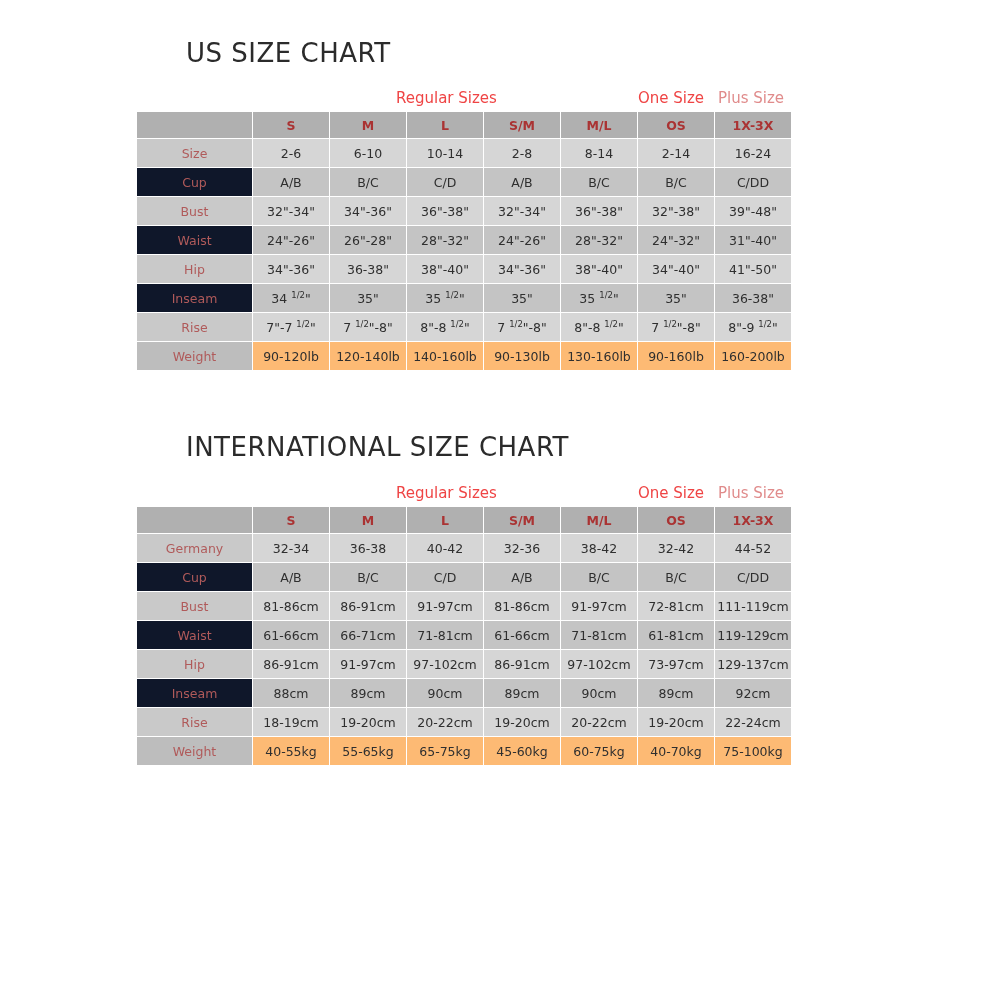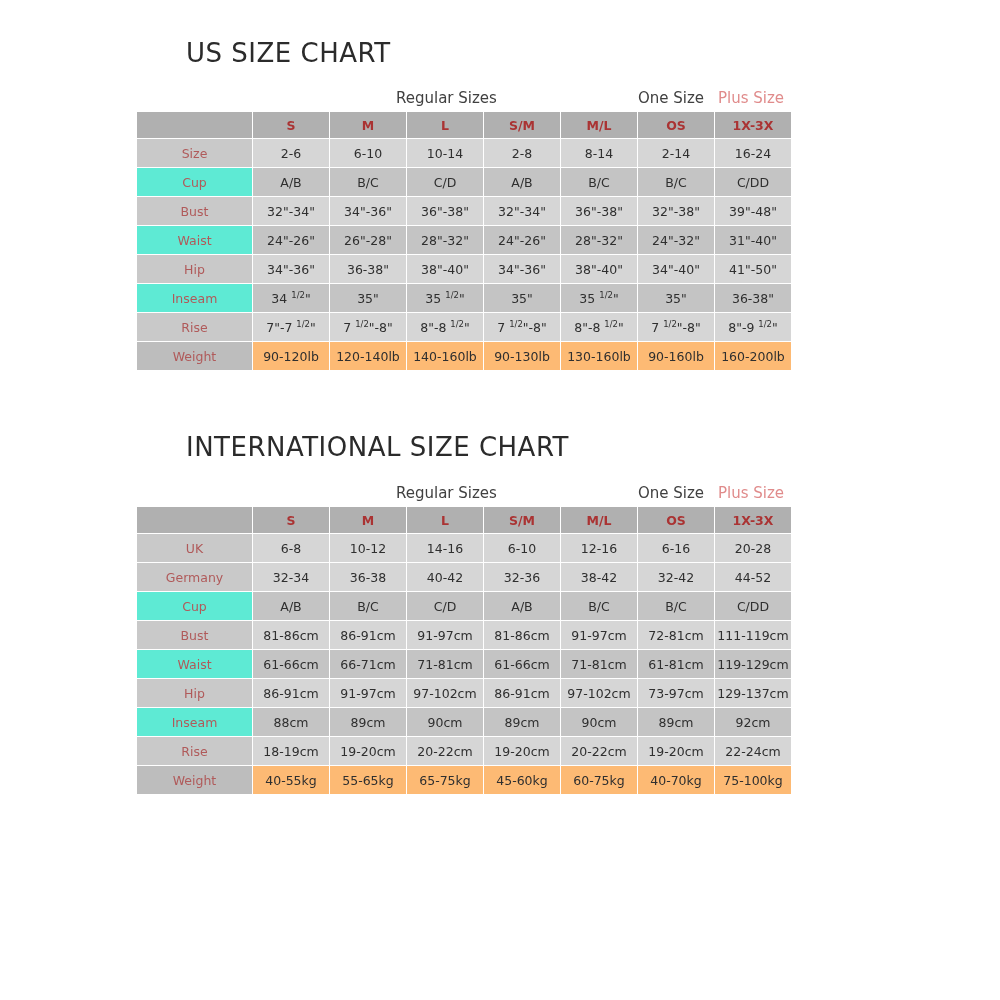--- a/index.html
+++ b/index.html
@@ -31,21 +31,21 @@
     color: #2b2b2b;
     font-weight: 400;
   }
   #us-title { left: 186px; top: 38px; }
   #intl-title { left: 186px; top: 432px; }
 
   
   .group-head {
     position: absolute;
     font-size: 15px;
-    color: #404040;
+    color: #ef4444;
   }
   .group-head.plus {
     color: #e08b8b;
   }
 
   
   table.size-table {
     position: absolute;
     border-collapse: collapse;
     table-layout: fixed;
@@ -78,21 +78,21 @@
   }
   
   td.data {
     background: #d6d6d6;
     color: #2f2f2f;
   }
   tr.alt td.data {
     background: #c4c4c4;
   }
   tr.alt td.row-label {
-    background: #5eead4;
+    background: #0f172a;
   }
   
   tr.weight td.data {
     background: #fdba74;
   }
   tr.weight td.row-label {
     background: #bdbdbd;
   }
 
   sup.frac {
@@ -243,30 +243,20 @@
           <td class="corner"></td>
           <td class="col-head">S</td>
           <td class="col-head">M</td>
           <td class="col-head">L</td>
           <td class="col-head">S/M</td>
           <td class="col-head">M/L</td>
           <td class="col-head">OS</td>
           <td class="col-head">1X-3X</td>
         </tr>
         <tr class="">
-          <td class="row-label">UK</td>
-          <td class="data">6-8</td>
-          <td class="data">10-12</td>
-          <td class="data">14-16</td>
-          <td class="data">6-10</td>
-          <td class="data">12-16</td>
-          <td class="data">6-16</td>
-          <td class="data">20-28</td>
-        </tr>
-        <tr class="">
           <td class="row-label">Germany</td>
           <td class="data">32-34</td>
           <td class="data">36-38</td>
           <td class="data">40-42</td>
           <td class="data">32-36</td>
           <td class="data">38-42</td>
           <td class="data">32-42</td>
           <td class="data">44-52</td>
         </tr>
         <tr class="alt">

